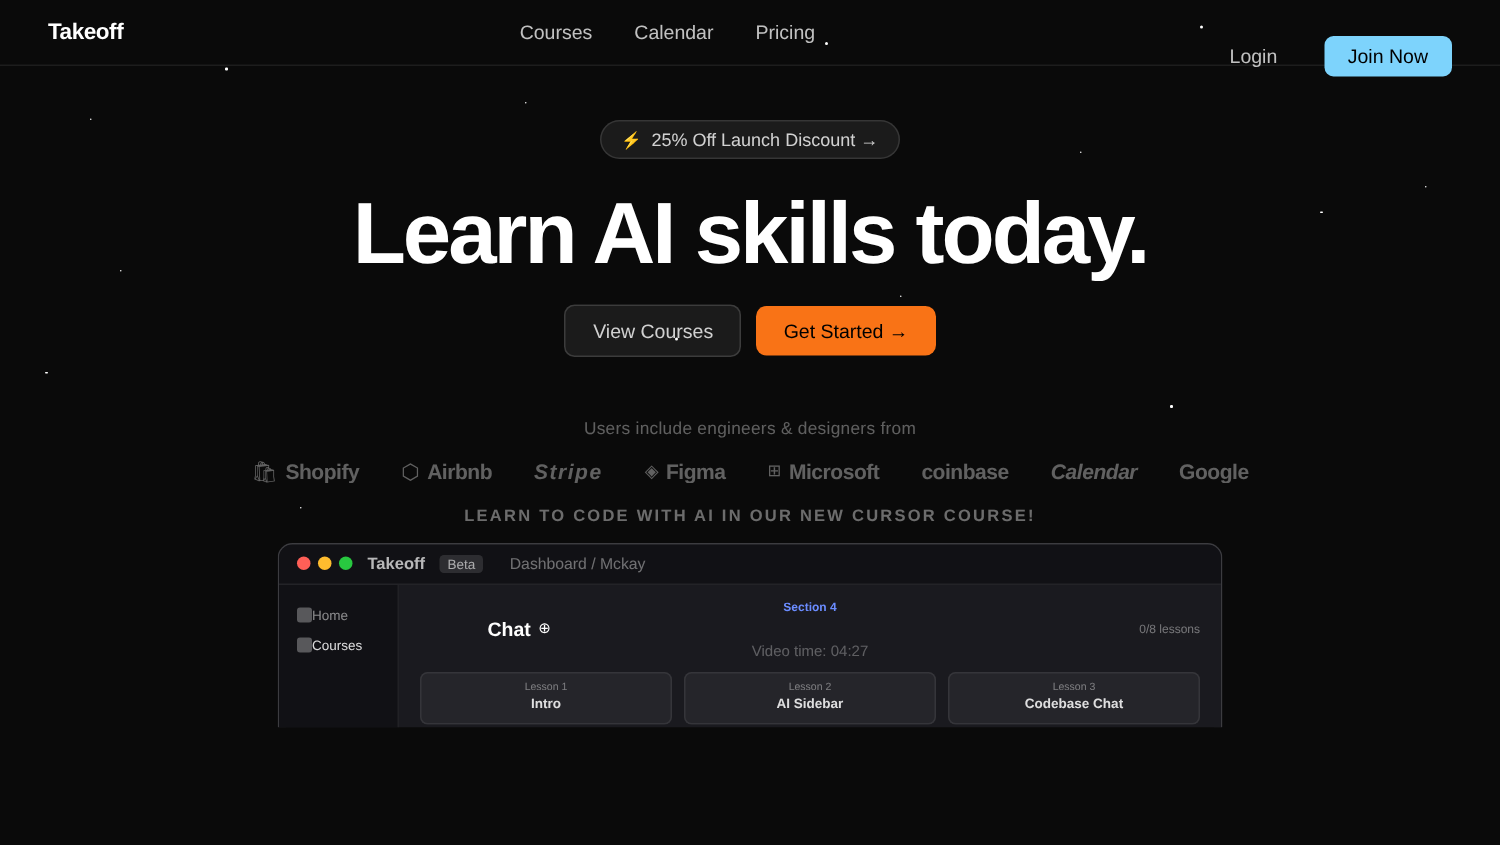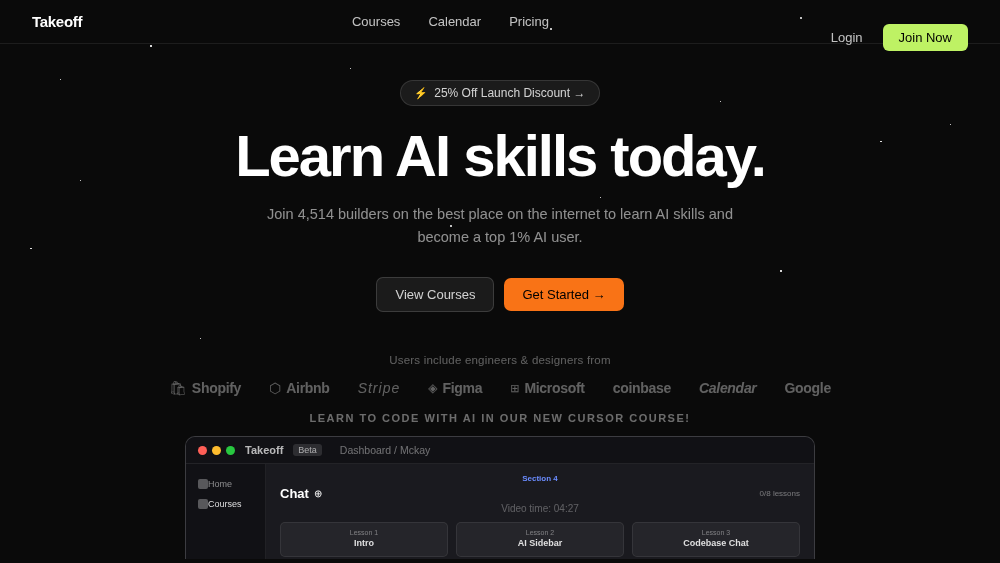--- a/index.html
+++ b/index.html
@@ -49,35 +49,35 @@
       gap: 28px;
     }
     .nav-links a {
       font-size: 13px;
       color: rgba(255,255,255,0.75);
       text-decoration: none;
     }
     .nav-actions {
       display: flex;
       align-items: center;
-      gap: 8px;
+      gap: 19px;
       margin-top: 32px;
     }
     .btn-login {
       font-size: 13px;
       color: rgba(255,255,255,0.75);
       background: none;
       border: none;
       cursor: pointer;
       padding: 5px 12px;
     }
     .btn-join {
       font-size: 13px;
       color: #000;
-      background: #bef264;
+      background: #7dd3fc;
       border: none;
       border-radius: 6px;
       padding: 6px 16px;
       cursor: pointer;
       font-weight: 500;
     }
 
     
     .hero {
       position: relative;
@@ -307,20 +307,21 @@
       font-size: 8px;
       color: #6b8cff;
       font-weight: 600;
       margin-bottom: 3px;
     }
     .section-title-row {
       display: flex;
       align-items: center;
       justify-content: space-between;
       margin-bottom: 2px;
+      margin-left: 45px;
     }
     .section-title {
       font-size: 13px;
       font-weight: 700;
       color: #fff;
     }
     .chat-icon {
       font-size: 10px;
     }
     .lessons-count {
@@ -393,42 +394,41 @@
     <button class="btn-join">Join Now</button>
   </div>
 </nav>
 
 <div class="hero">
   <div class="discount-badge">
     <span class="bolt">⚡</span>
     <span>25% Off Launch Discount →</span>
   </div>
   <h1 class="hero-title">Learn AI skills today.</h1>
-  <p class="hero-subtitle">Join 4,514 builders on the best place on the internet to learn AI skills and become a top 1% AI user.</p>
   <div class="hero-cta">
     <button class="btn-view-courses">View Courses</button>
     <button class="btn-get-started">
       <span>Get Started →</span>
     </button>
   </div>
 </div>
 
 <div class="logos-section">
   <p class="logos-label">Users include engineers &amp; designers from</p>
   <div class="logos-row">
     <div class="logo-item">
       <span class="logo-icon">🛍</span>
       <span class="logo-text">Shopify</span>
     </div>
     <div class="logo-item">
       <span class="logo-icon">⬡</span>
       <span class="logo-text">Airbnb</span>
     </div>
     <div class="logo-item">
-      <span class="logo-text" style="font-style: italic; font-weight:400; letter-spacing: 1px;">Stripe</span>
+      <span class="logo-text" style="font-style: italic; font-weight:700; letter-spacing: 1px;">Stripe</span>
     </div>
     <div class="logo-item">
       <span class="logo-icon" style="font-size:12px;">◈</span>
       <span class="logo-text">Figma</span>
     </div>
     <div class="logo-item">
       <span class="logo-icon" style="font-size:11px;">⊞</span>
       <span class="logo-text">Microsoft</span>
     </div>
     <div class="logo-item">

